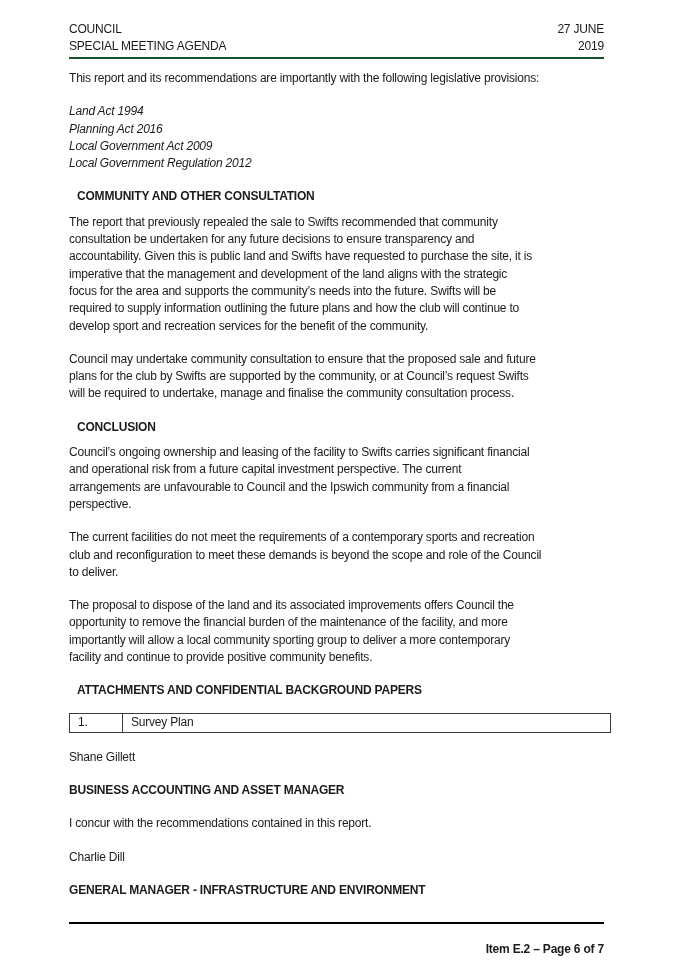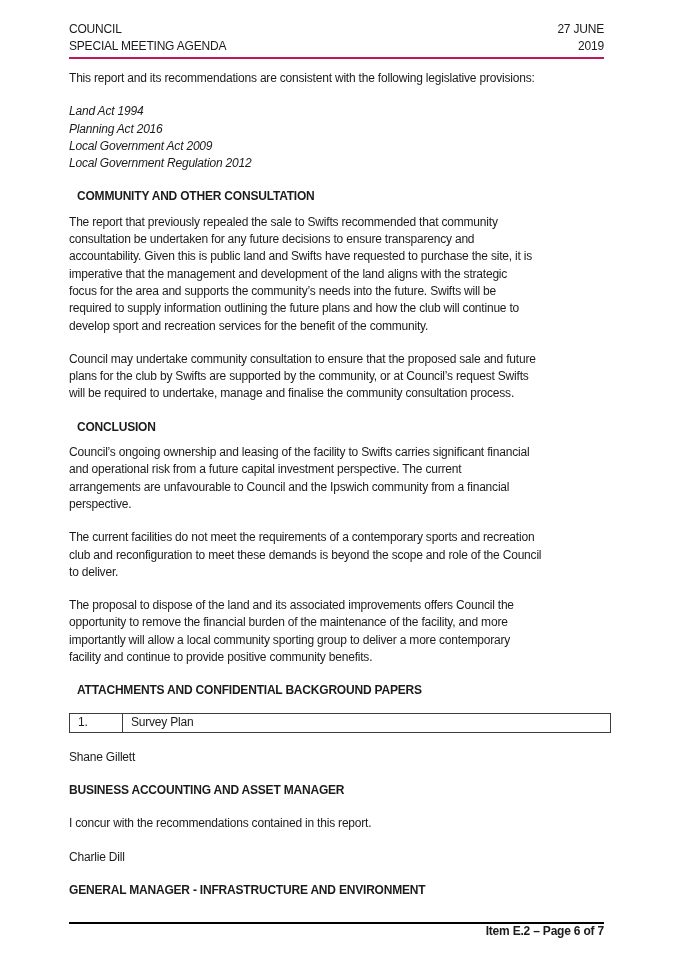--- a/index.html
+++ b/index.html
@@ -14,21 +14,21 @@
   }
   .page { position: absolute; inset: 0; }
 
   
   .hdr {
     position: absolute;
     top: 21px; left: 69px; right: 71px;
     display: flex;
     justify-content: space-between;
     align-items: flex-end;
-    border-bottom: 2px solid #be185d;
+    border-bottom: 2px solid #14532d;
     padding-bottom: 2px;
     font-size: 12px;
     line-height: 17px;
     letter-spacing: -0.2px;
   }
   .hdr-right { text-align: right; }
 
   
   .content {
     position: absolute;
@@ -62,21 +62,21 @@
   td.num { width: 36px; }
   .sig { margin: 0 0 16px; }
   .bold { font-weight: bold; margin-top: 16px; }
 
   
   .ftr {
     position: absolute;
     left: 69px; right: 71px;
     top: 922px;
     border-top: 2.5px solid #000;
-    padding-top: 0;
+    padding-top: 18px;
     text-align: right;
     font-weight: bold;
     font-size: 12px;
     letter-spacing: -0.2px;
     line-height: 15px;
   }
 </style>
 </head>
 <body>
 
@@ -88,21 +88,21 @@
       <div>SPECIAL MEETING AGENDA</div>
     </div>
     <div class="hdr-right">
       <div>27 JUNE</div>
       <div>2019</div>
     </div>
   </header>
 
   <main class="content">
 
-    <p class="tight">This report and its recommendations are consistent with the following legislative provisions:</p>
+    <p class="tight">This report and its recommendations are importantly with the following legislative provisions:</p>
 
     <div class="legislation">
       <div>Land Act 1994</div>
       <div>Planning Act 2016</div>
       <div>Local Government Act 2009</div>
       <div>Local Government Regulation 2012</div>
     </div>
 
     <h3>COMMUNITY AND OTHER CONSULTATION</h3>
     <p>The report that previously repealed the sale to Swifts recommended that community

